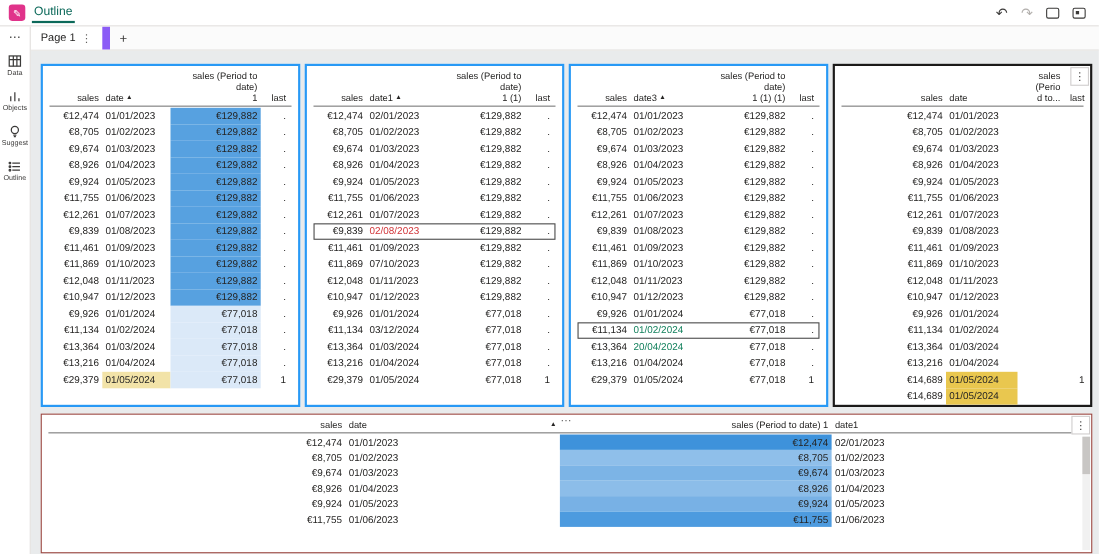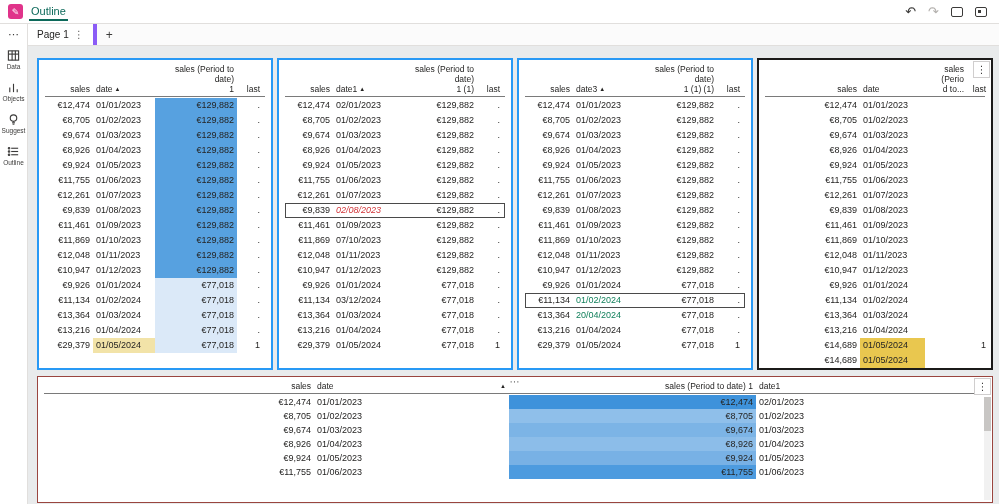--- a/index.html
+++ b/index.html
@@ -25,21 +25,21 @@
            padding-top:6px;gap:11px;z-index:4}
   .side-more{font-size:11px;color:#3b3a39;line-height:8px}
   .side-item{display:flex;flex-direction:column;align-items:center;gap:1px;cursor:pointer}
   .side-item svg{width:13px;height:13px;stroke:#3b3a39;fill:none;stroke-width:1.2}
   .side-label{font-size:6.5px;color:#3b3a39}
 
   
   .tabbar{position:absolute;left:28px;top:24px;right:0;height:22px;background:#fbfbfb;
           border-bottom:1px solid #e1dfdd;display:flex;align-items:center;z-index:3}
   .tab{display:flex;align-items:center;gap:5px;height:100%;padding:0 9px;background:#fff;
-       border-right:4px solid #8b5cf6;font-size:10px;cursor:pointer}
+       border-right:7px solid #8b5cf6;font-size:10px;cursor:pointer}
   .tab-kebab{font-size:10px;color:#605e5c}
   .tab-add{font-size:12px;color:#3b3a39;padding:0 9px;cursor:pointer}
 
   
   .canvas{position:absolute;left:28px;top:46px;width:971px;height:458px;background:#e9ebec}
 
   .v{position:absolute;background:#fff;overflow:hidden}
   .v .pad{padding:4px 6px}
   .v0{left:9px;top:12px;width:236px;height:312px;border:2px solid var(--accent-blue)}
   .v1{left:249px;top:12px;width:236px;height:312px;border:2px solid var(--accent-blue)}
@@ -315,21 +315,21 @@
           <div class="cell right">.</div>
         </div>
         <div class="row trow">
           <div class="cell right">€12,261</div>
           <div class="cell">01/07/2023</div>
           <div class="cell right">€129,882</div>
           <div class="cell right">.</div>
         </div>
         <div class="row trow outlined">
           <div class="cell right">€9,839</div>
-          <div class="cell" style="color: rgb(209, 52, 56); font-style: italic;">02/08/2023</div>
+          <div class="cell" style="color: rgb(209, 52, 56);">02/08/2023</div>
           <div class="cell right">€129,882</div>
           <div class="cell right">.</div>
         </div>
         <div class="row trow">
           <div class="cell right">€11,461</div>
           <div class="cell">01/09/2023</div>
           <div class="cell right">€129,882</div>
           <div class="cell right">.</div>
         </div>
         <div class="row trow">

